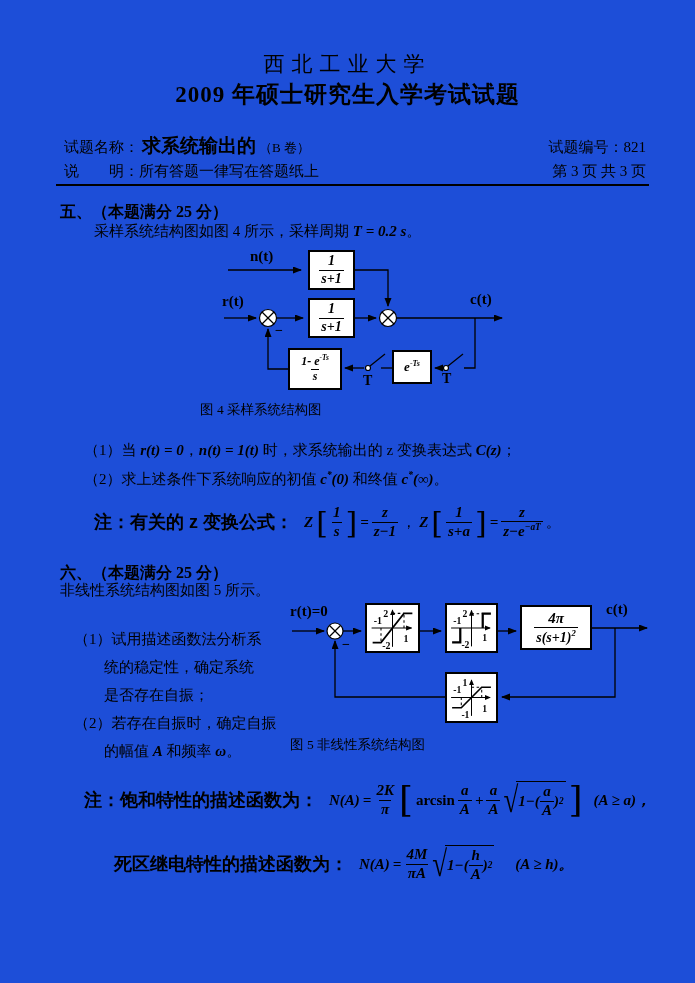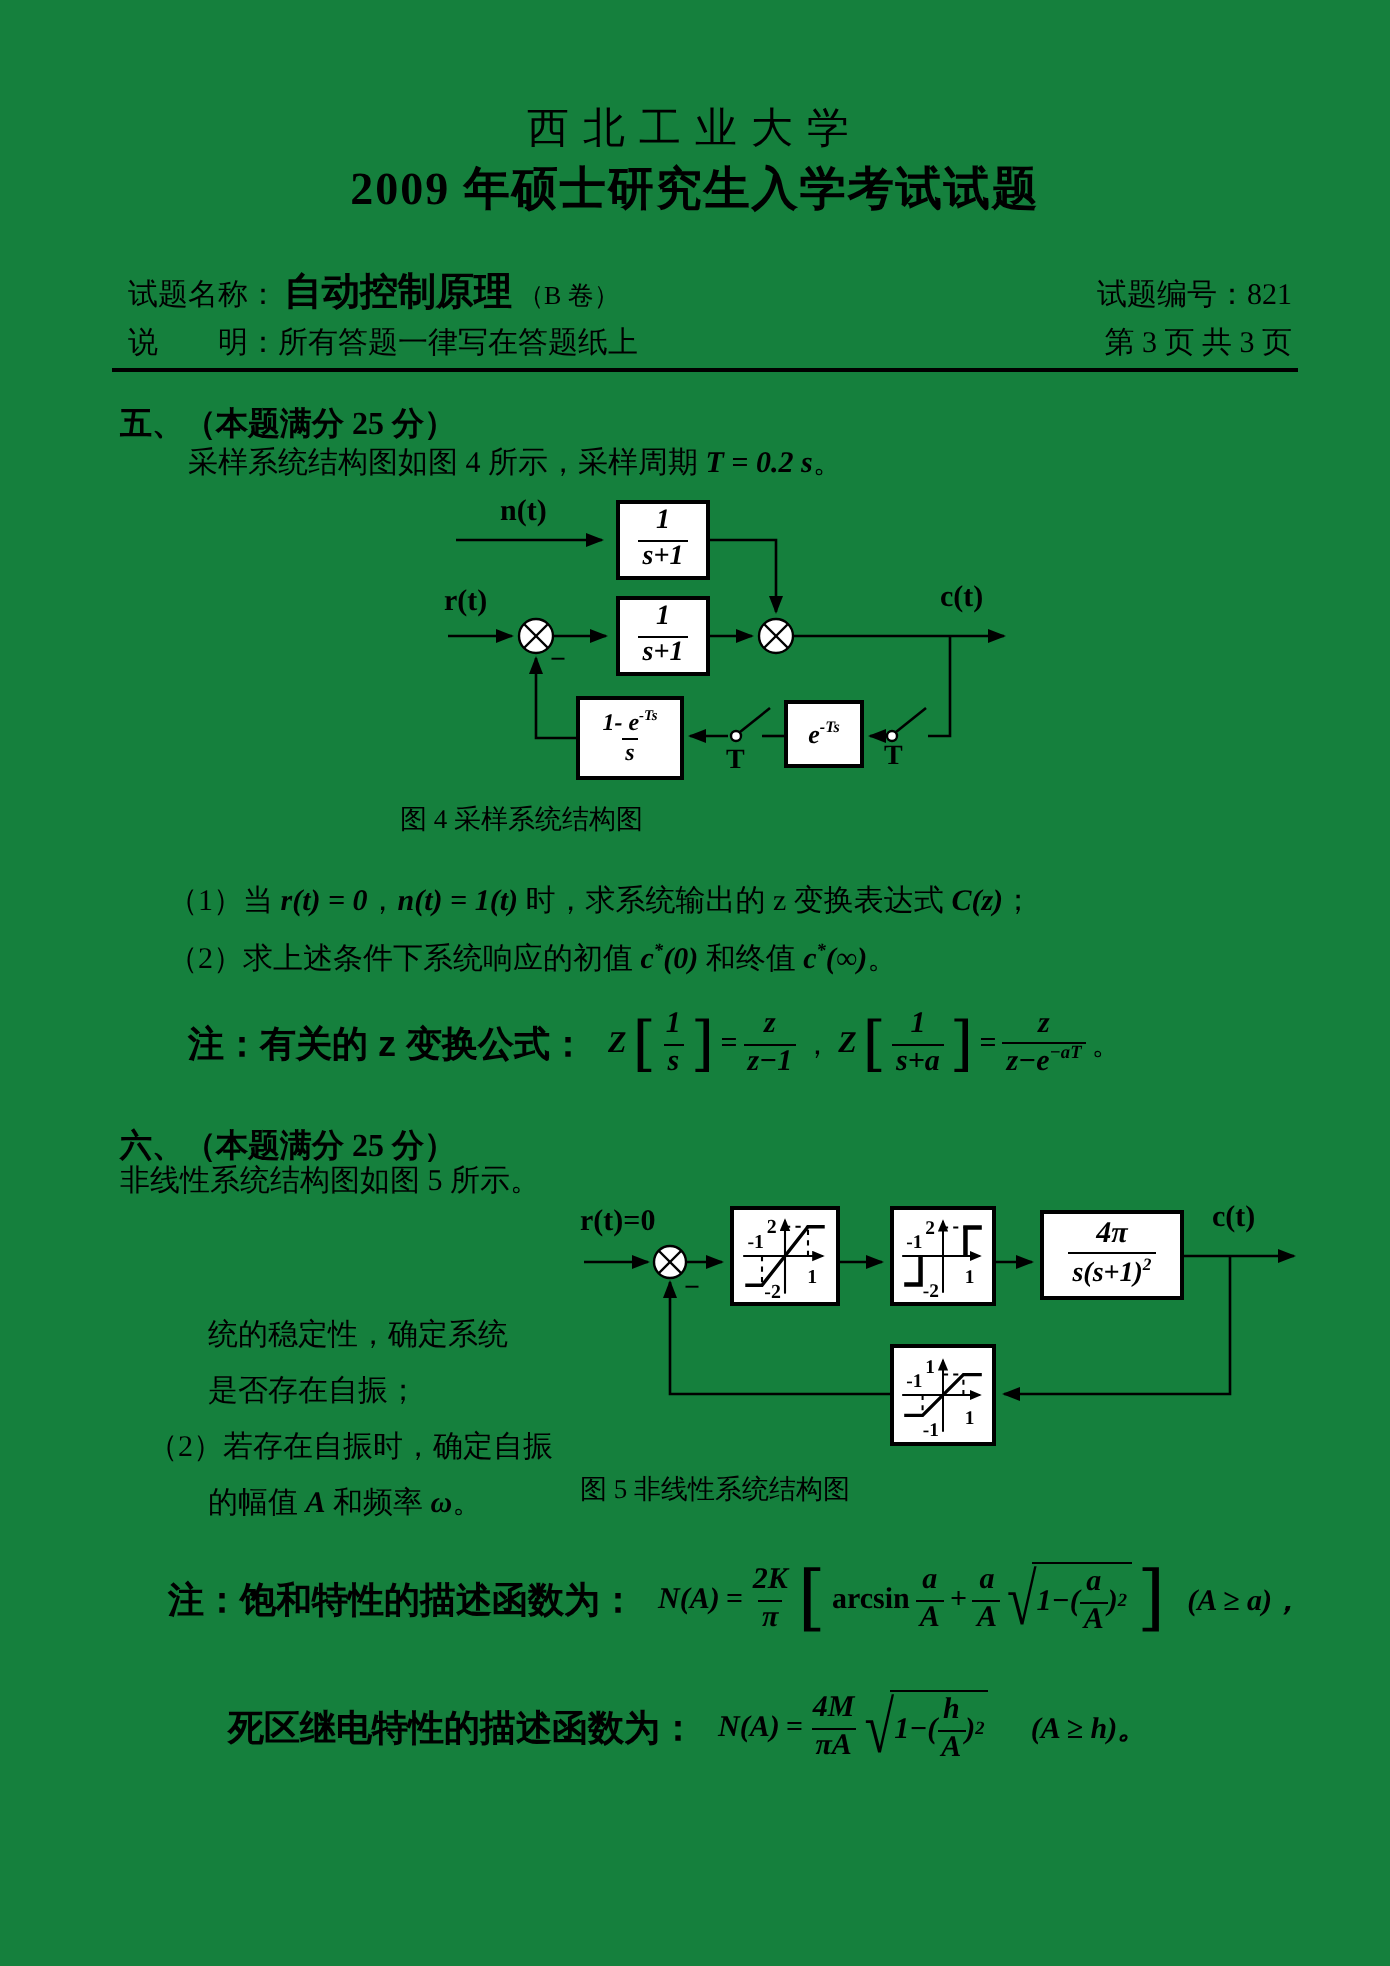--- a/index.html
+++ b/index.html
@@ -1,16 +1,16 @@
 <!DOCTYPE html>
 <html><head>
 <meta charset="utf-8">
 <style>
   html,body{margin:0;padding:0;background:#888;}
-  .page{position:relative;width:695px;height:983px;background:#15803d;color:#000;
+  .page{position:relative;width:695px;height:983px;background:#1d4ed8;color:#000;
         font-family:"Liberation Serif","DejaVu Serif",serif;font-size:15px;overflow:hidden;}
   .abs{position:absolute;}
   .univ{top:50px;left:0;width:100%;text-align:center;font-size:21px;letter-spacing:7px;}
   .title2{top:79px;left:0;width:100%;text-align:center;font-size:23px;font-weight:bold;letter-spacing:1px;}
   .row{left:64px;width:582px;display:flex;align-items:baseline;}
   .subj{font-size:19px;font-weight:bold;margin:0 3px;}
   .variant{font-size:13px;}
   .spacer{flex:1;}
   .rule{top:184px;left:56px;width:593px;height:2px;background:#000;}
   .heading{font-weight:bold;font-size:16px;}
@@ -45,21 +45,21 @@
 </head>
 <body>
 
 <div class="page">
 
   <div class="abs univ">西北工业大学</div>
   <div class="abs title2">2009 年硕士研究生入学考试试题</div>
 
   <div class="abs row" style="top:133px;">
     <span>试题名称：</span>
-    <span class="subj">自动控制原理</span>
+    <span class="subj">求系统输出的</span>
     <span class="variant">（B 卷）</span>
     <span class="spacer"></span>
     <span>试题编号：</span>
     <span>821</span>
   </div>
   <div class="abs row" style="top:162px;">
     <span>说　　明：</span>
     <span>所有答题一律写在答题纸上</span>
     <span class="spacer"></span>
     <span>第 3 页 共 3 页</span>
@@ -172,20 +172,21 @@
     <span class="m">=</span>
     <span class="frac m">
         <span class="num">z</span>
         <span class="den"><span>z−e</span><sup>−aT</sup></span>
       </span>
     <span>。</span>
   </div>
 
   <div class="abs heading" style="top:563px;left:60px;">六、（本题满分 25 分）</div>
   <div class="abs bodyline" style="top:581px;left:60px;">非线性系统结构图如图 5 所示。</div>
+  <div class="abs bodyline" style="top:630px;left:74px;">（1）试用描述函数法分析系</div>
   <div class="abs bodyline" style="top:658px;left:104px;">统的稳定性，确定系统</div>
   <div class="abs bodyline" style="top:686px;left:104px;">是否存在自振；</div>
   <div class="abs bodyline" style="top:714px;left:74px;">（2）若存在自振时，确定自振</div>
   <div class="abs bodyline" style="top:742px;left:104px;">
     <span>的幅值 </span><span class="m">A</span><span> 和频率 </span><span class="m">ω</span><span>。</span>
   </div>
 
   <div class="abs" style="top:595px;left:290px;width:405px;height:162px;">
     <svg class="figsvg" width="405" height="162" viewBox="0 0 405 162">
       <defs>

